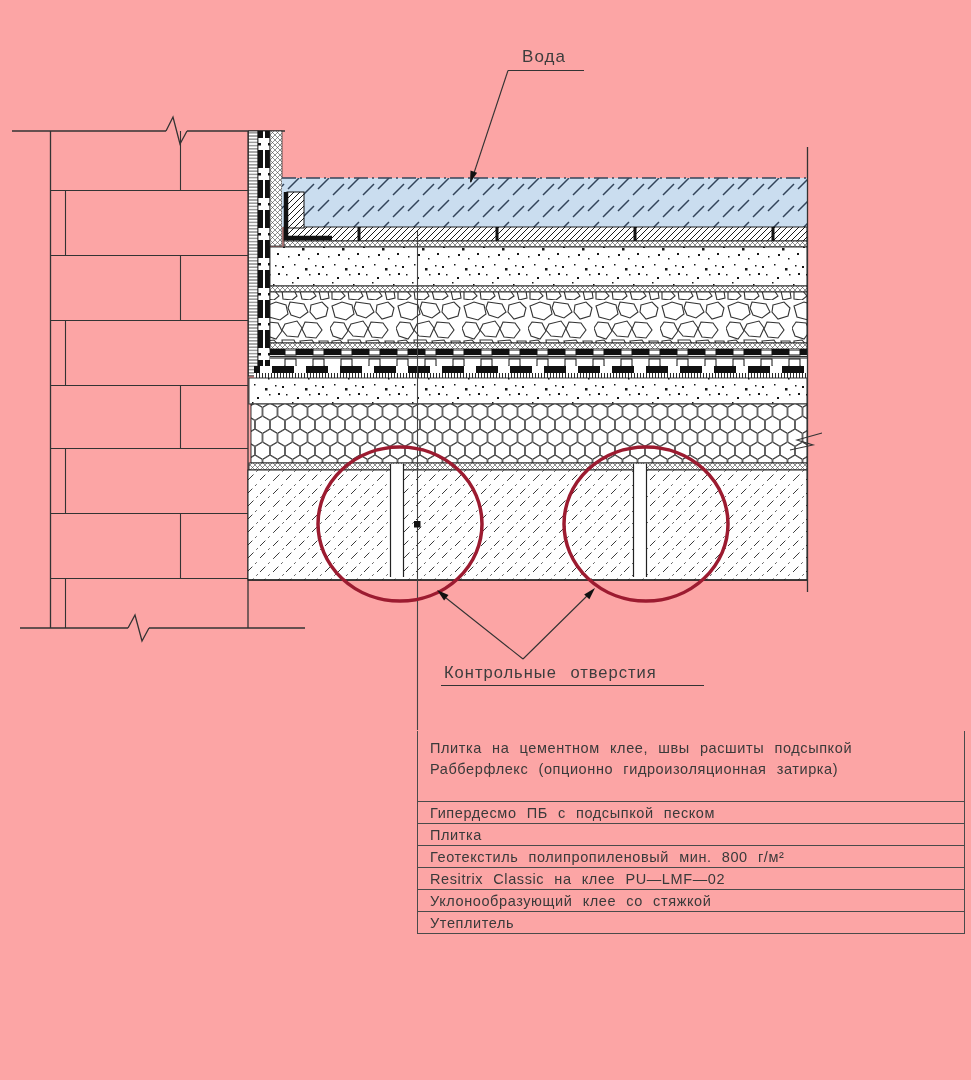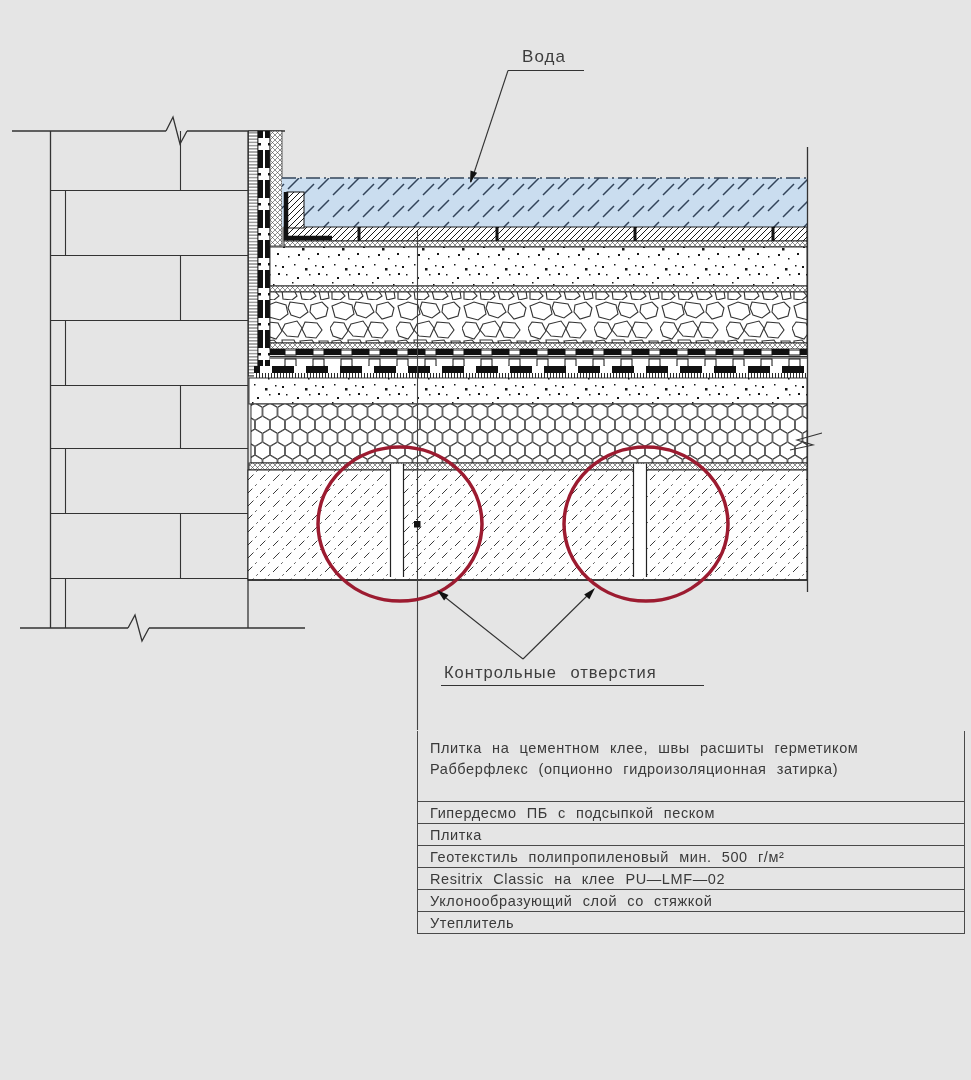--- a/index.html
+++ b/index.html
@@ -1,16 +1,16 @@
 <!DOCTYPE html>
 <html><head>
 <meta charset="utf-8">
 <style>
   html,body{margin:0;padding:0;background:#ffffff;}
-  .canvas{position:relative;width:971px;height:1080px;background:#e5e5e5;overflow:hidden;
+  .canvas{position:relative;width:971px;height:1080px;background:#fca5a5;overflow:hidden;
           font-family:"Liberation Sans",sans-serif;}
   svg{position:absolute;left:0;top:0;}
   svg text{fill:#3d3d3d;font-family:"Liberation Sans",sans-serif;letter-spacing:1px;word-spacing:8px;}
   .layer-table{position:absolute;left:417px;top:731px;width:548px;box-sizing:border-box;
                border-left:1.5px solid #4a4a4a;border-right:1.5px solid #4a4a4a;}
   .lt-row{box-sizing:border-box;height:22px;border-bottom:1.4px solid #4a4a4a;
           font-size:14.5px;color:#3a3a3a;letter-spacing:.6px;word-spacing:.38em;
           padding:2px 6px 0 12px;white-space:nowrap;overflow:hidden;line-height:19px;}
   .lt-row.tall{height:71px;white-space:normal;line-height:21px;padding-top:7px;}
 </style>
@@ -191,22 +191,22 @@
   <g>
     <path d="M523,659 L441,594 M523,659 L591,592" stroke="#333" stroke-width="1.1" fill="none"></path>
     <polygon points="437,590 444.1,600.4 448.5,595" fill="#111"></polygon>
     <polygon points="595,588 584.2,594.4 589.4,599.2" fill="#111"></polygon>
     <text x="444" y="678" font-size="16.5">Контрольные отверстия</text>
     <path d="M441,685.5 H704" stroke="#333" stroke-width="1.2"></path>
   </g>
 </svg>
 
 <div class="layer-table">
-  <div class="lt-row tall">Плитка на цементном клее, швы расшиты герметиком Рабберфлекс (опционно гидроизоляционная затирка)</div>
+  <div class="lt-row tall">Плитка на цементном клее, швы расшиты подсыпкой Рабберфлекс (опционно гидроизоляционная затирка)</div>
   <div class="lt-row">Гипердесмо ПБ с подсыпкой песком</div>
   <div class="lt-row">Плитка</div>
-  <div class="lt-row">Геотекстиль полипропиленовый мин. 500 г/м²</div>
+  <div class="lt-row">Геотекстиль полипропиленовый мин. 800 г/м²</div>
   <div class="lt-row">Resitrix Classic на клее PU—LMF—02</div>
-  <div class="lt-row">Уклонообразующий слой со стяжкой</div>
+  <div class="lt-row">Уклонообразующий клее со стяжкой</div>
   <div class="lt-row">Утеплитель</div>
 </div>
 
 </div>
 
 </body></html>

